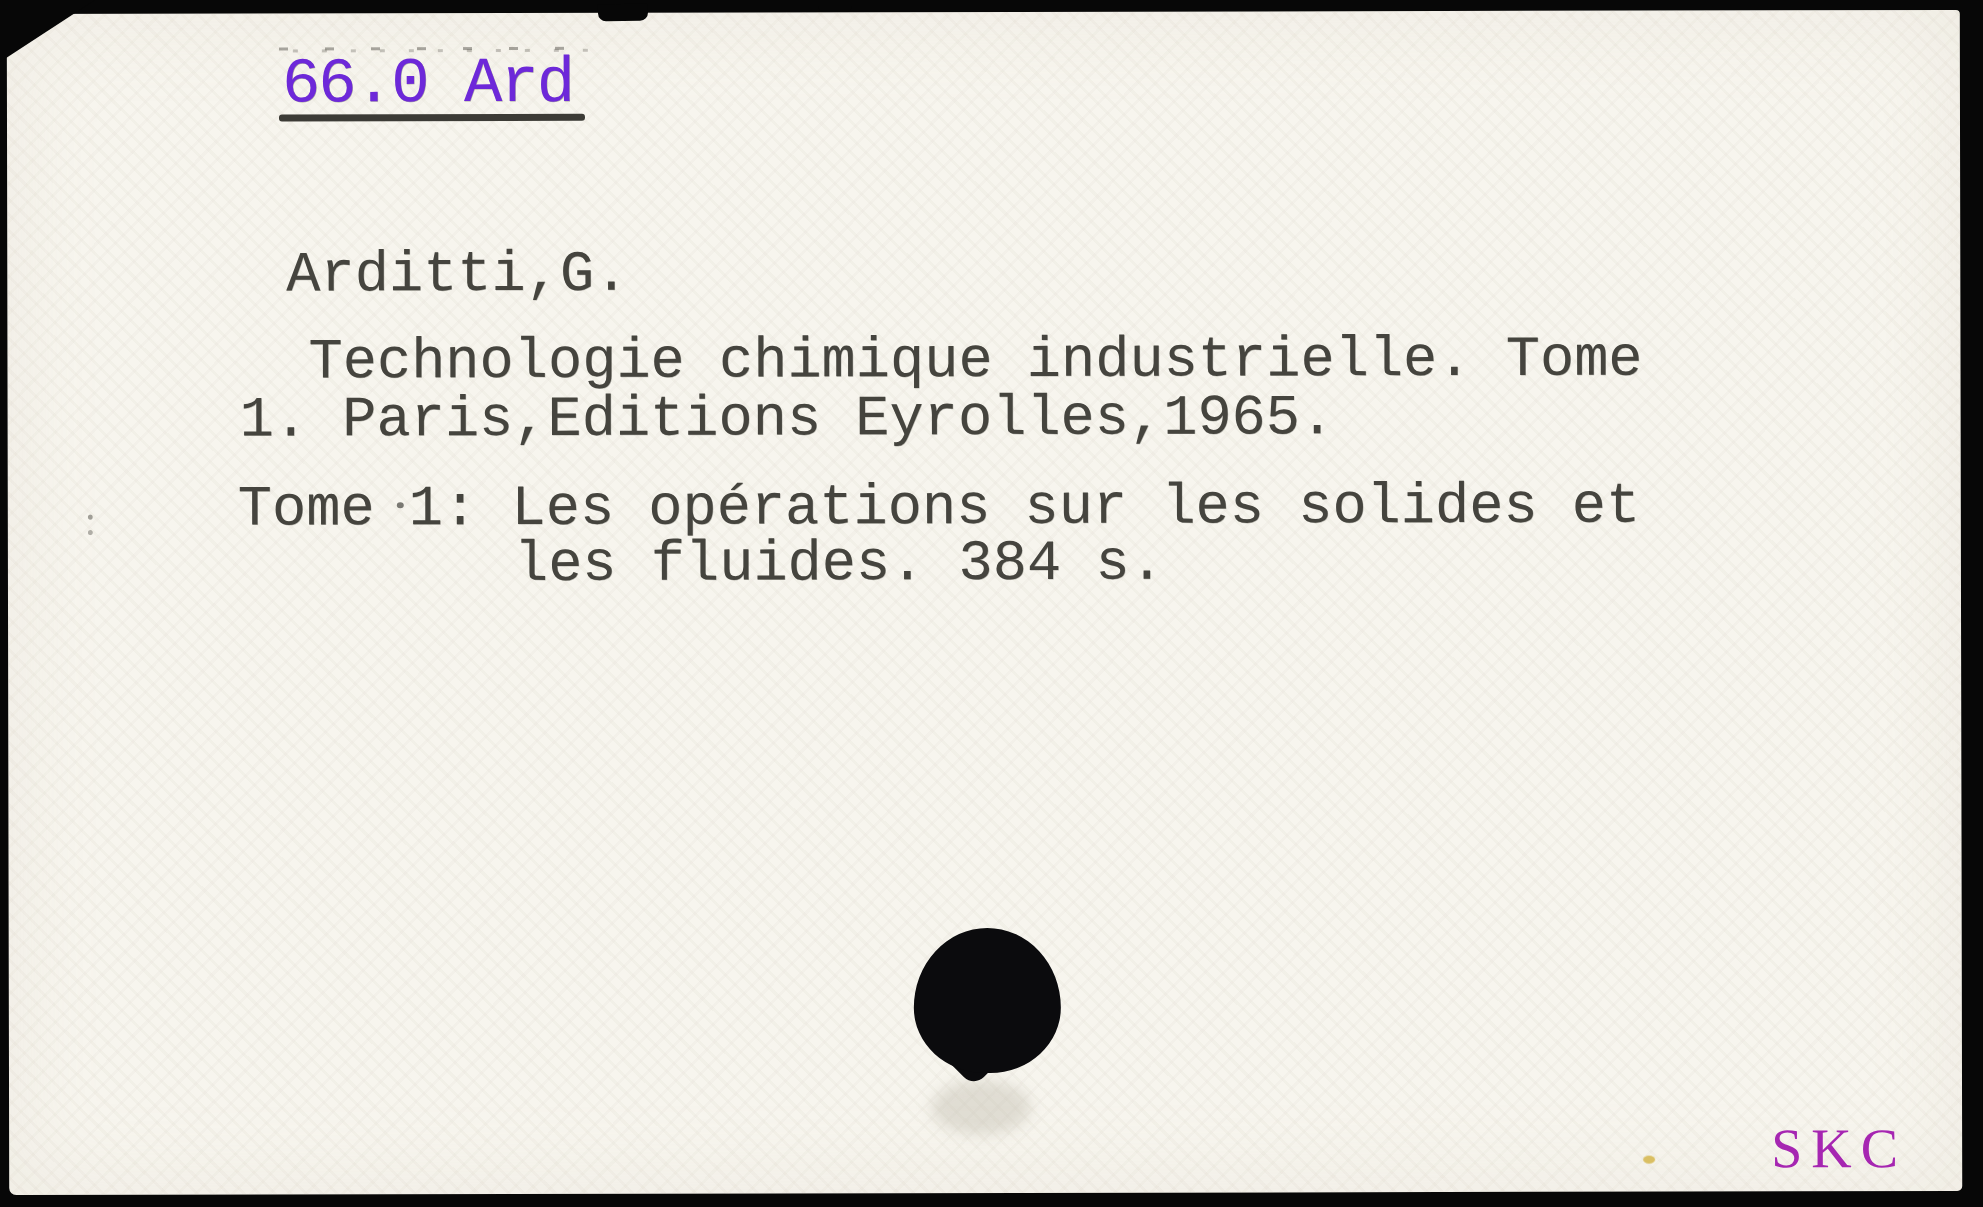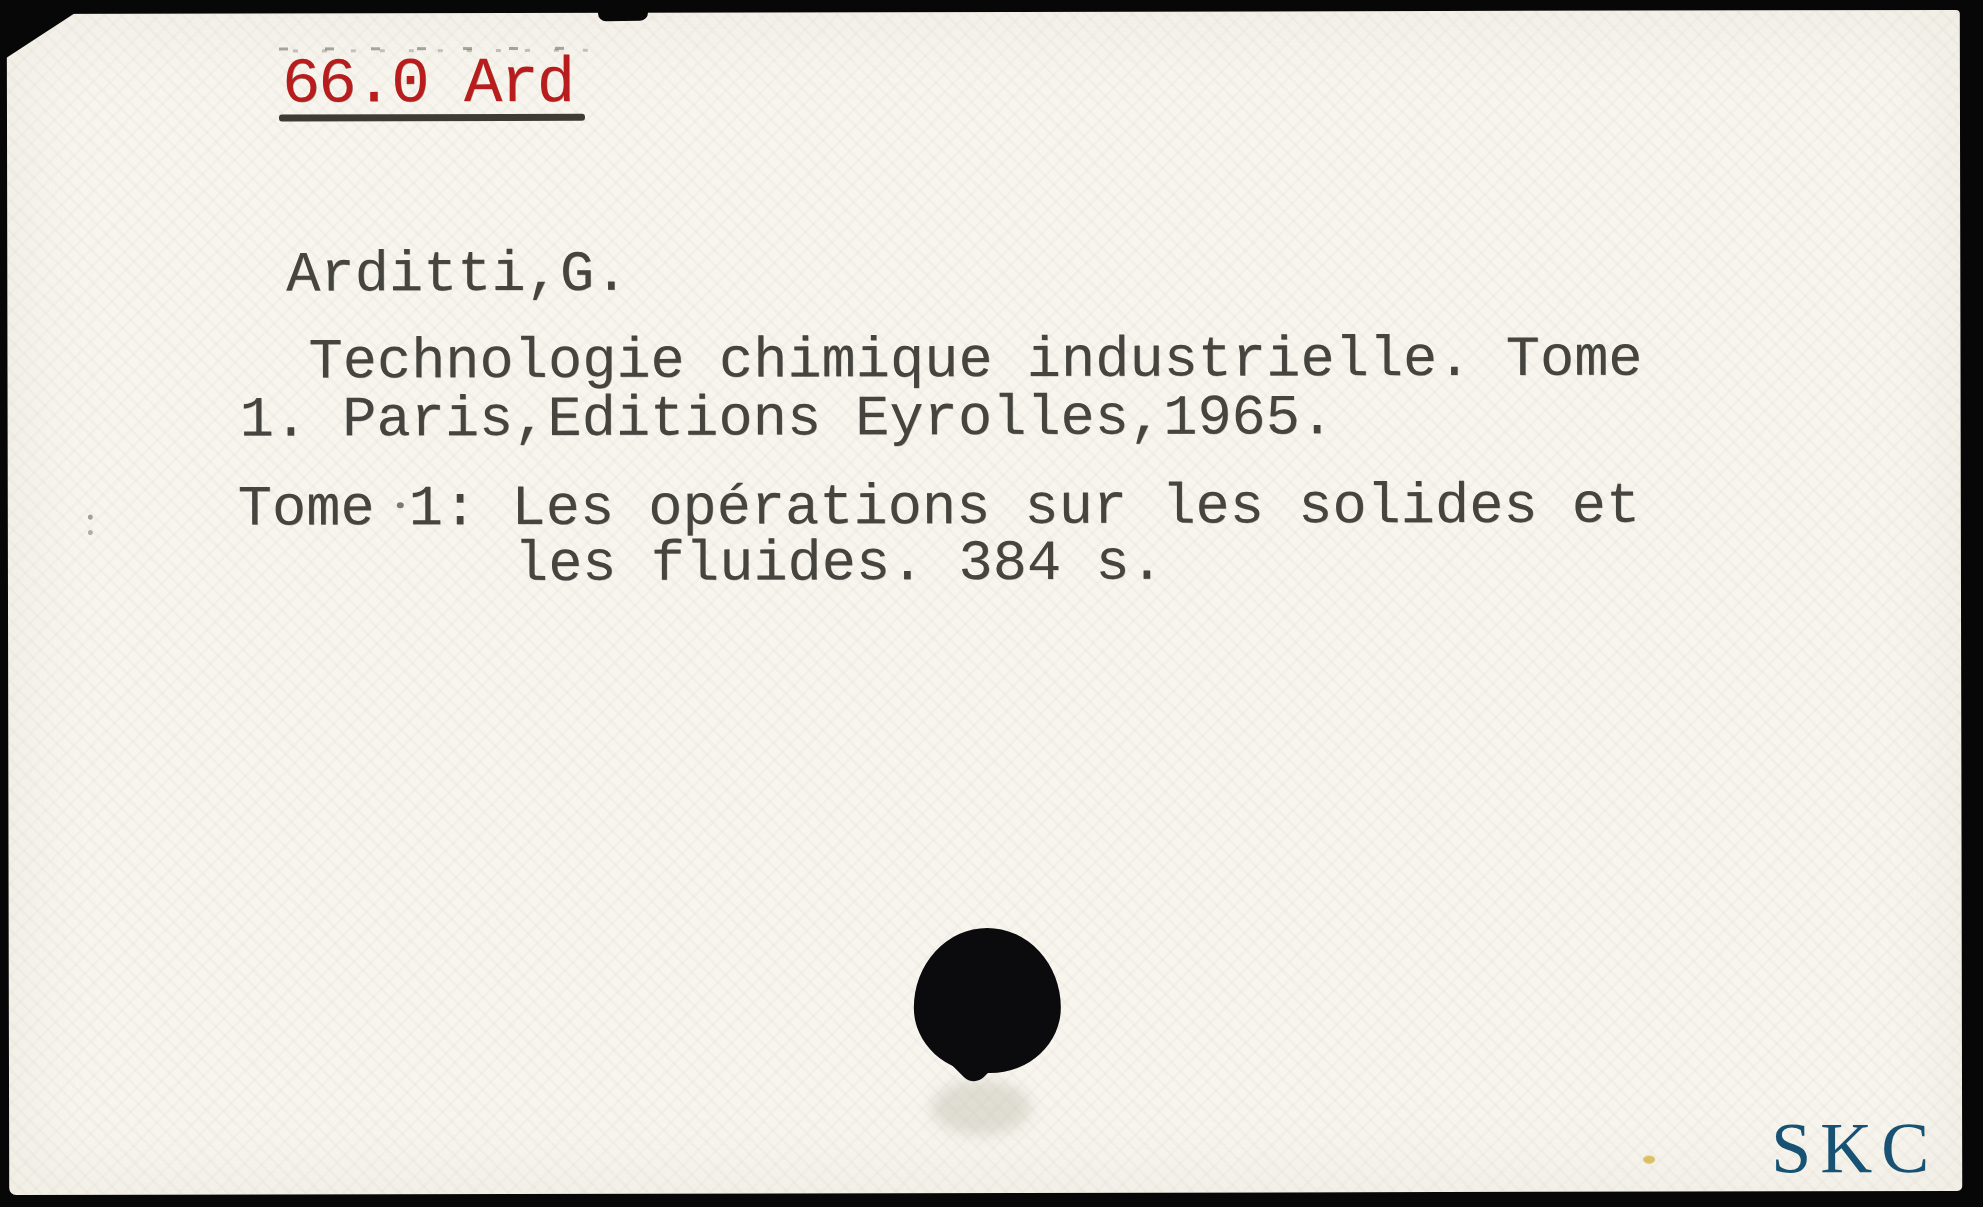--- a/index.html
+++ b/index.html
@@ -23,21 +23,21 @@
       repeating-linear-gradient(-45deg, rgba(205,198,182,0.08) 0 3px, transparent 3px 13px);
     pointer-events:none;
   }
   .typed {
     position:absolute; white-space:pre;
     font-size:57px; line-height:58px; color:#45443e;
     text-shadow:0.5px 0.5px 0 rgba(70,68,60,0.35);
   }
   .callnum {
     position:absolute; left:275px; top:38px; white-space:pre;
-    font-size:64px; line-height:66px; letter-spacing:-2px; color:#b91c1c;
+    font-size:64px; line-height:66px; letter-spacing:-2px; color:#6d28d9;
     text-shadow:0.5px 0.5px 0 rgba(60,58,52,0.4);
   }
   .call-underline {
     position:absolute; left:272px; top:101px; width:306px; height:7px;
     background:#3c3b36; border-radius:3px;
   }
   .erasure-marks {
     position:absolute; left:272px; top:33px; width:312px; height:7px;
     background:
       repeating-linear-gradient(90deg, rgba(78,75,68,0.55) 0 9px, transparent 9px 46px),
@@ -74,22 +74,22 @@
     border-radius:6px 10px 14px 10px;
   }
   .hole-smudge {
     position:absolute; left:922px; top:1068px; width:100px; height:55px;
     background:rgba(196,190,178,0.45); border-radius:50%;
     filter:blur(7px);
   }
   .stamp {
     position:absolute; left:1762px; top:1097px;
     font-family:"Liberation Serif", serif;
-    font-size:72px; line-height:82px; letter-spacing:9px;
-    color:#0c4a6e; opacity:0.95;
+    font-size:56px; line-height:82px; letter-spacing:9px;
+    color:#a21caf; opacity:0.95;
   }
   .yellow-speck {
     position:absolute; left:1634px; top:1145px; width:12px; height:8px;
     background:#d6b74c; border-radius:50%; opacity:0.85; filter:blur(0.5px);
   }
   
   .corner-wedge {
     position:absolute; left:0; top:0; width:95px; height:62px;
     background:#070707;
     clip-path:polygon(0 0, 100% 0, 0 100%);

